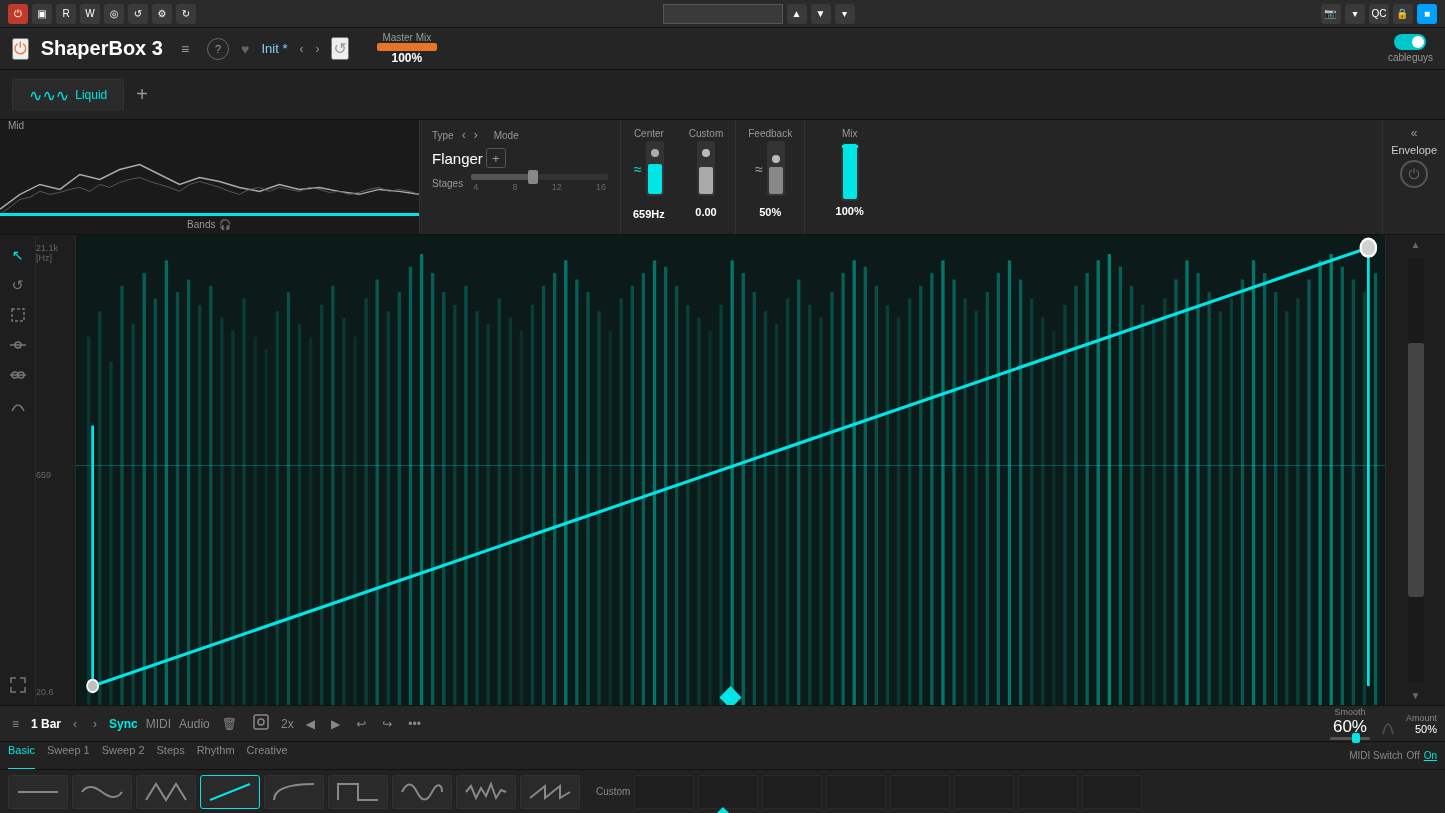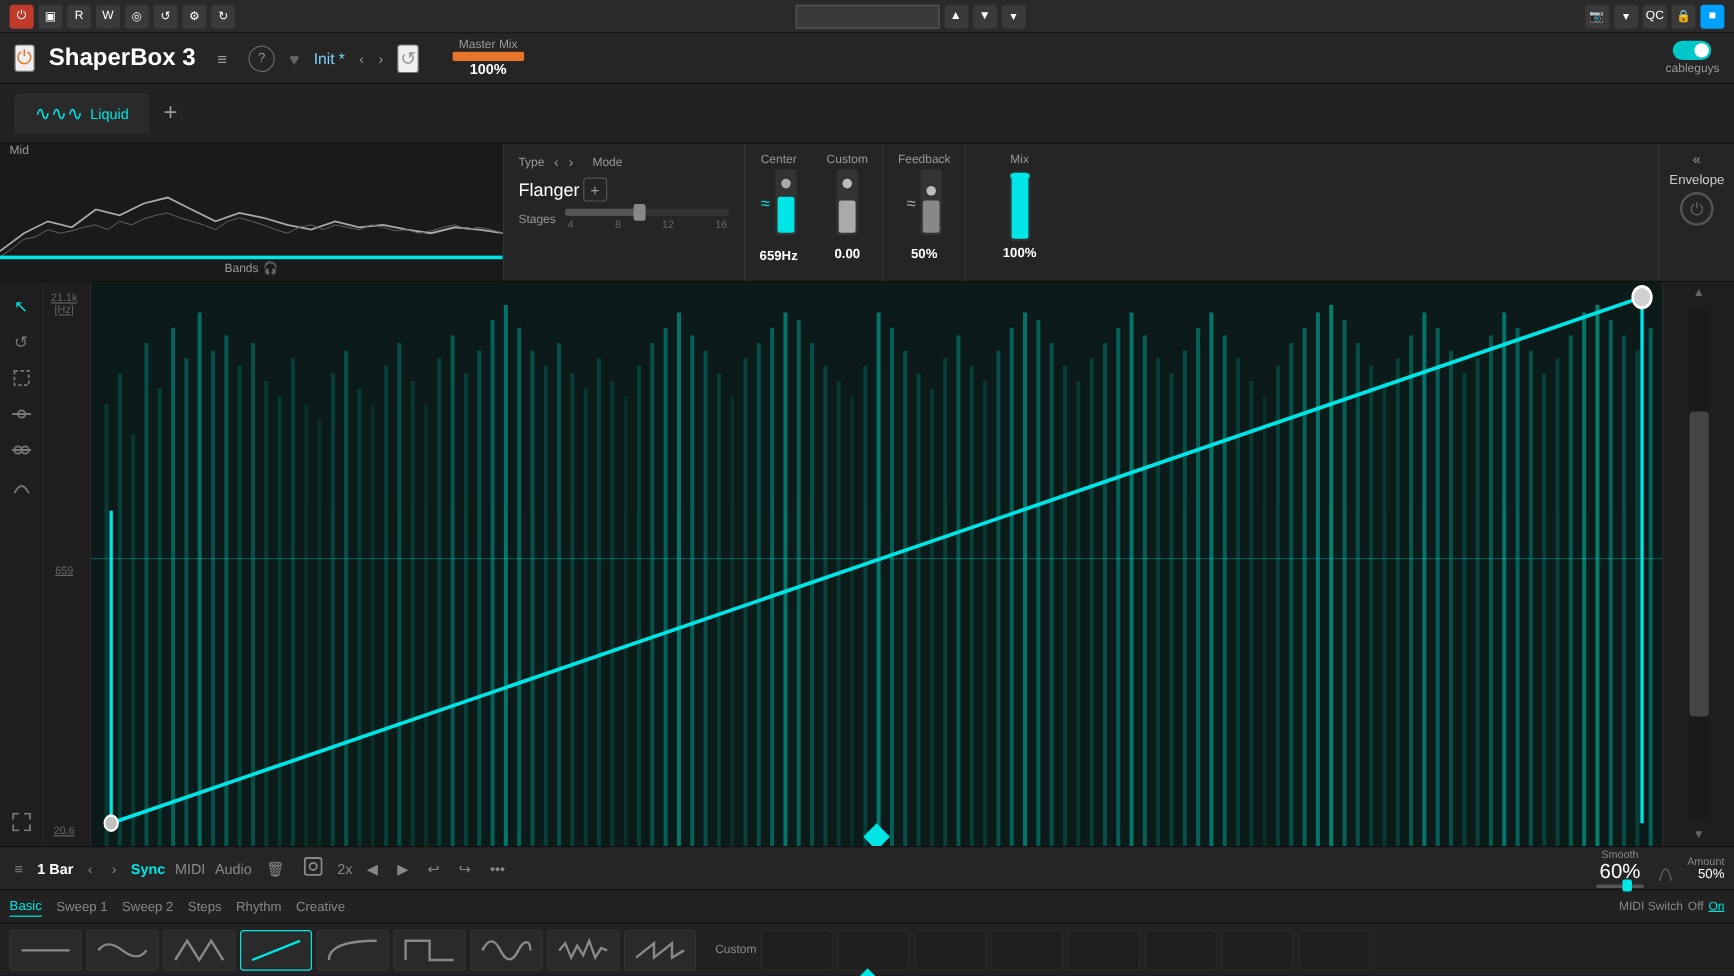--- a/index.html
+++ b/index.html
@@ -372,23 +372,22 @@
       width: 40px;
       background: #1e1e1e;
       display: flex;
       flex-direction: column;
       justify-content: space-between;
       padding: 8px 0;
       border-right: 1px solid #2a2a2a;
     }
     .y-label {
       color: #666; font-size: 9px;
-      text-align: center;
+      text-align: left;
       padding-right: 4px;
-      text-decoration: underline;
     }
 
     
     .shaper-canvas-container {
       flex: 1;
       position: relative;
       overflow: hidden;
       background: #111;
     }
     .x-axis {
@@ -469,21 +468,20 @@
     .amount-section {
       display: flex; flex-direction: column; align-items: flex-end;
       font-size: 9px; color: #888;
     }
 
     
     .preset-tabs {
       height: 28px;
       background: #222;
       display: flex;
-      align-items: center;
       padding: 0 8px;
       gap: 12px;
       border-top: 1px solid #111;
     }
     .preset-tab {
       color: #888; font-size: 11px; cursor: pointer; padding: 2px 0;
     }
     .preset-tab.active { color: #00e5e5; border-bottom: 1px solid #00e5e5; }
     .midi-switch {
       margin-left: auto;

